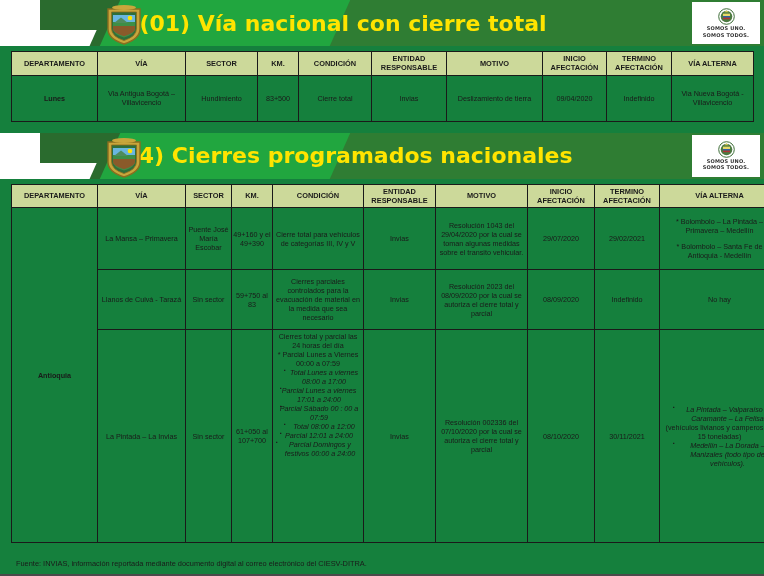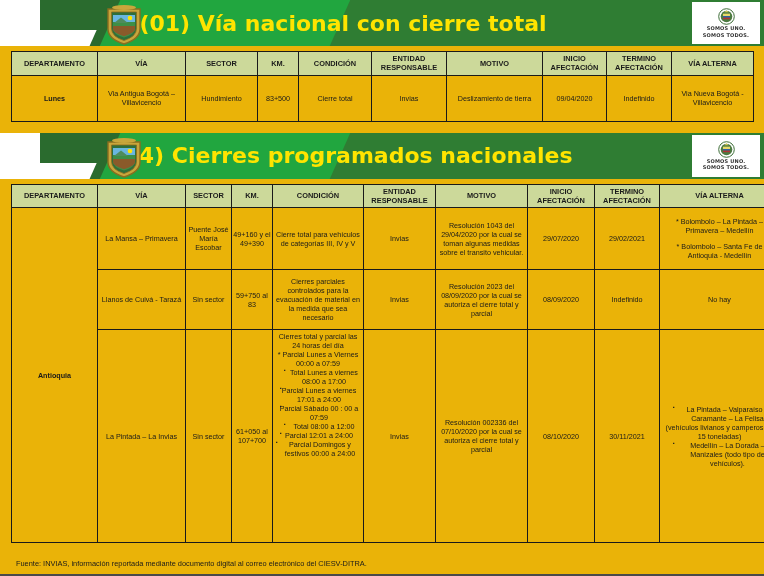--- a/index.html
+++ b/index.html
@@ -3,21 +3,21 @@
 <meta charset="utf-8">
 <style>
   * { box-sizing: border-box; }
   html, body {
     margin: 0; padding: 0;
     width: 764px; height: 576px;
     background: #ffffff;
     font-family: "Liberation Sans", sans-serif;
     overflow: hidden;
   }
-  .page { position: relative; width: 764px; height: 576px; background:#eab308; }
+  .page { position: relative; width: 764px; height: 576px; background:#15803d; }
 
   
   .banner {
     position: relative;
     height: 46px;
     background: #2e7d32;
     overflow: hidden;
   }
   .banner .bg-dark {
     position: absolute; left: 0; top: 0; right: 0; bottom: 0;
@@ -121,20 +121,21 @@
   .t2 col.c6 { width: 92px; } .t2 col.c7 { width: 67px; }
   .t2 col.c8 { width: 65px; } .t2 col.c9 { width: 120px; }
 
   .cond-block { text-align: center; }
   .cond-line { display: block; }
   .bullets { margin: 0; padding: 0; list-style: none; }
   .bullets li {
     position: relative;
     text-align: center;
     padding: 0 2px 0 4px;
+    font-style: italic;
   }
   .bullets li::before {
     content: "\25AA";
     position: absolute;
     left: 6px; top: -1px;
     font-size: 5px;
     color: #1a1a1a;
   }
   .bullets li.ind1 { padding-left: 14px; }
   .bullets li.ind1::before { left: 10px; }

